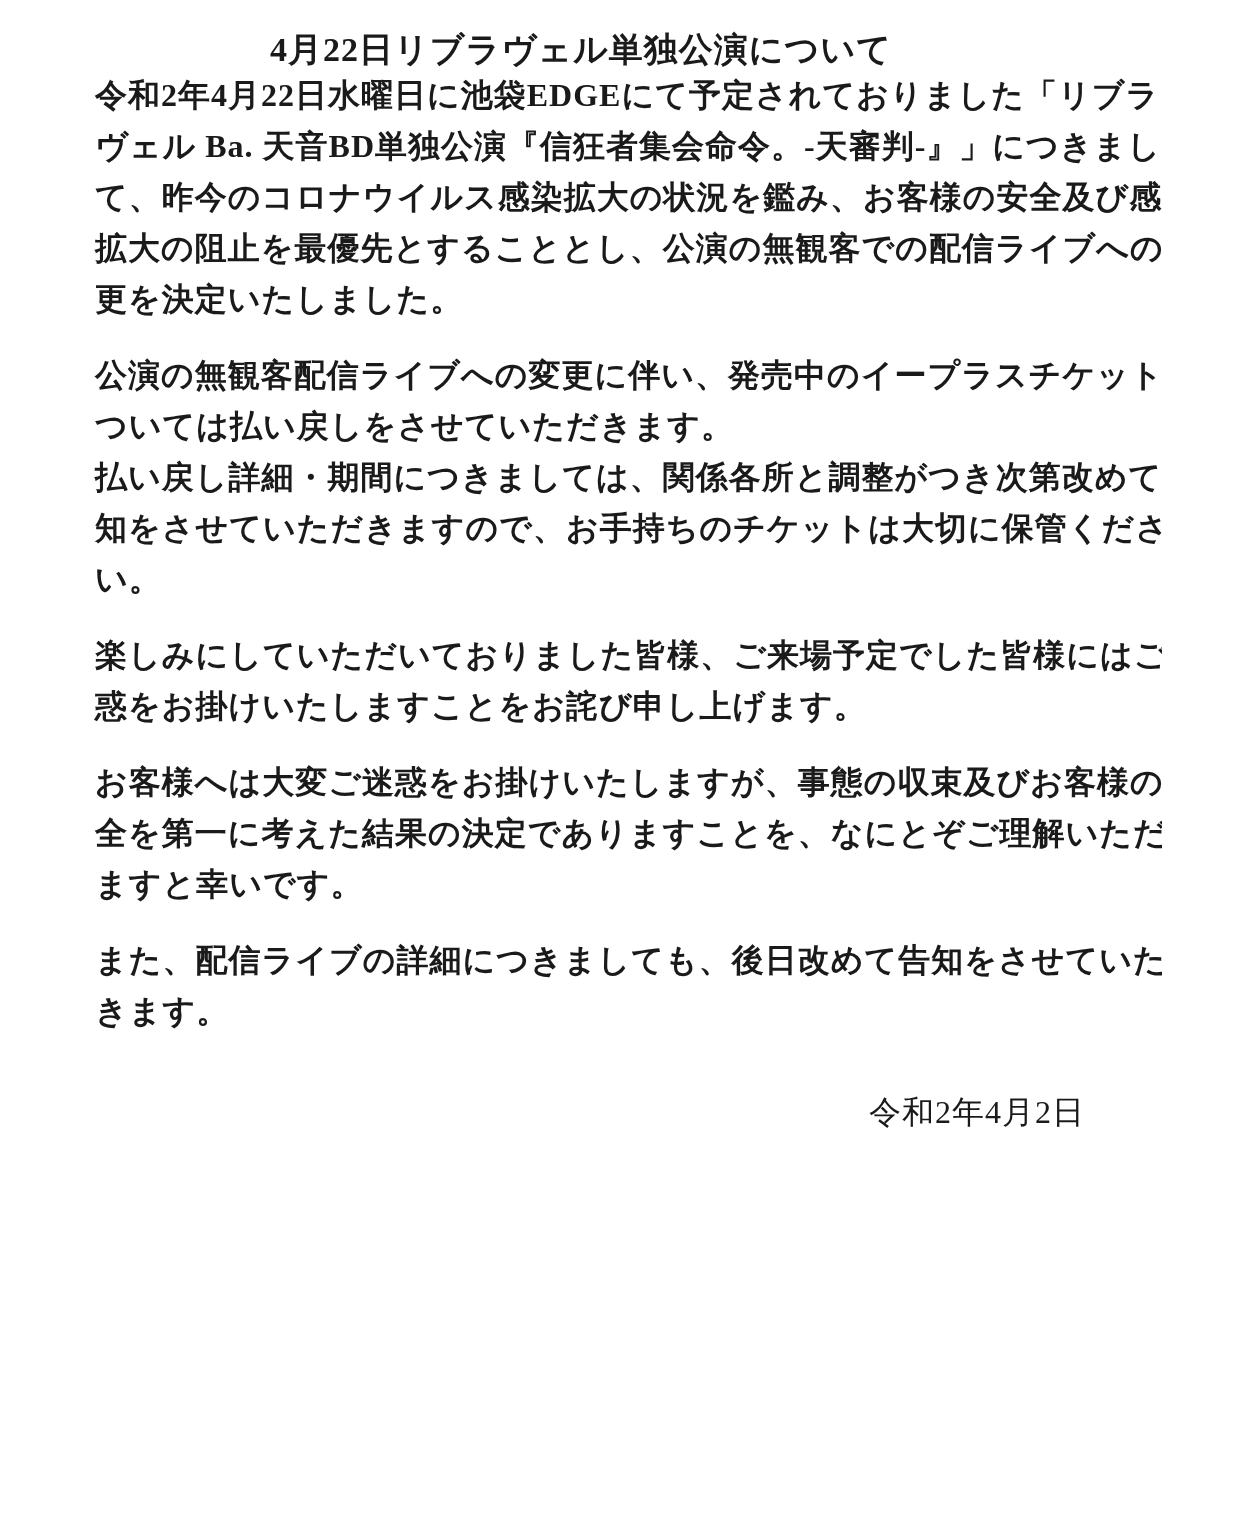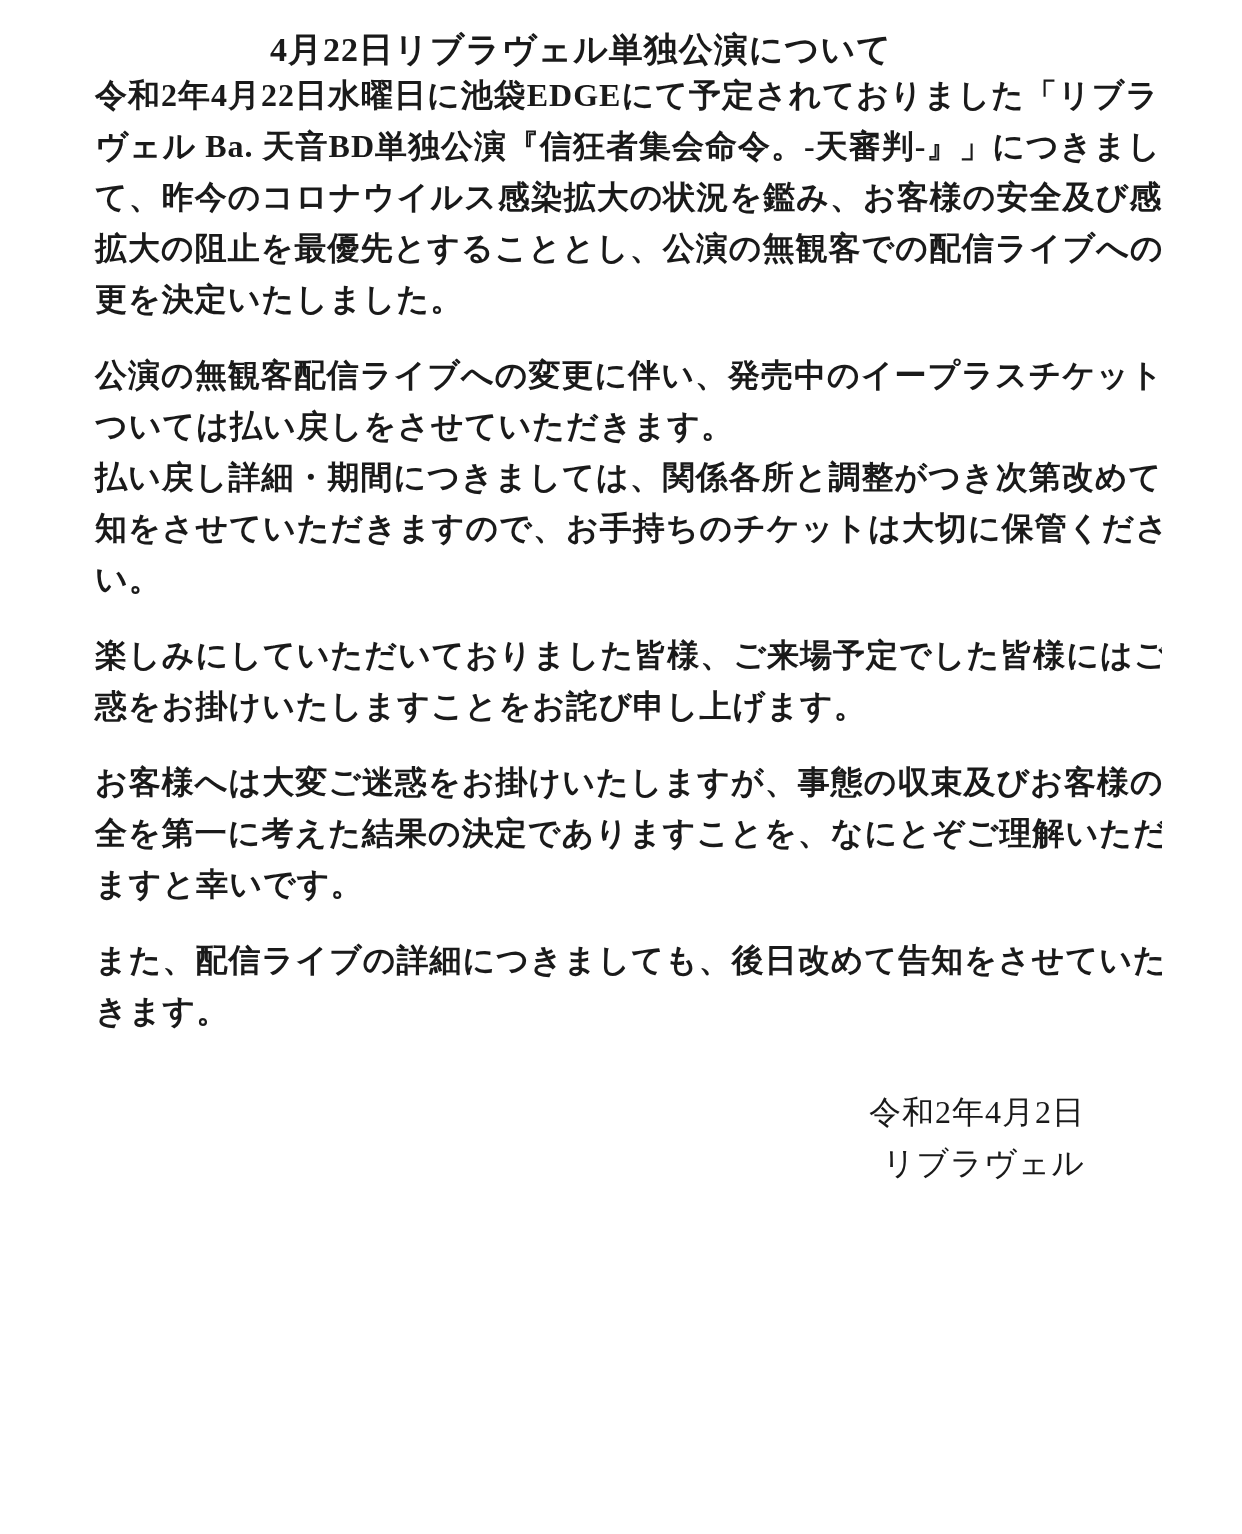--- a/index.html
+++ b/index.html
@@ -67,16 +67,15 @@
 惑をお掛けいたしますことをお詫び申し上げます。</p>
     <p class="para">お客様へは大変ご迷惑をお掛けいたしますが、事態の収束及びお客様の安
 全を第一に考えた結果の決定でありますことを、なにとぞご理解いただけ
 ますと幸いです。</p>
     <p class="para">また、配信ライブの詳細につきましても、後日改めて告知をさせていただ
 きます。</p>
   </div>
 
   <div class="sign-block">
     <div>令和2年4月2日</div>
-    <div>リブラヴェル</div>
   </div>
 
 </div>
 
 </body></html>

